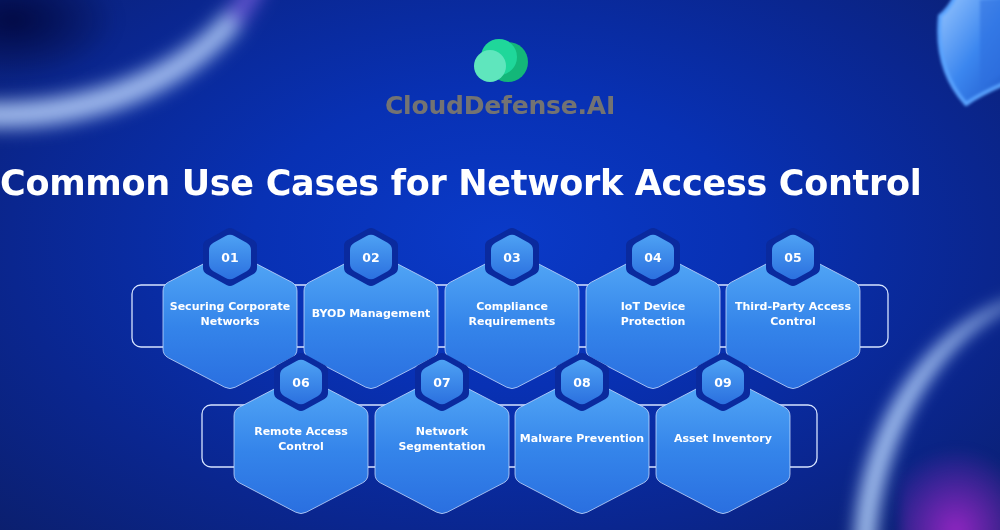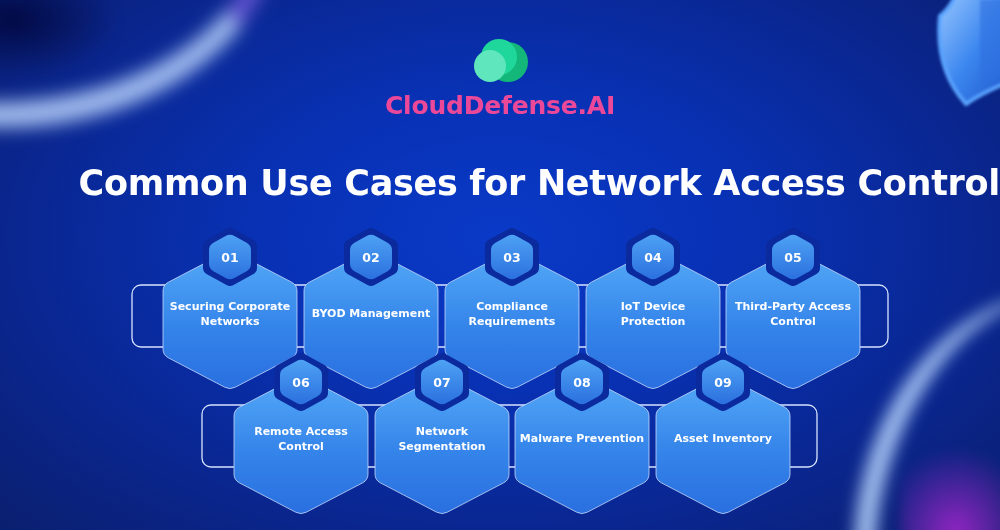--- a/index.html
+++ b/index.html
@@ -36,26 +36,26 @@
   }
   .shield {
     position: absolute; right: -18px; top: -14px; width: 100px; height: 120px;
     filter: blur(1.5px);
   }
   .logo {
     position: absolute; left: 0; right: 0; top: 38px; text-align: center;
   }
   .logo-mark { display: block; margin: 0 auto; width: 64px; height: 48px; }
   .logo-text {
-    margin-top: 5px; color: #ec4899; font-weight: bold; font-size: 25px;
+    margin-top: 5px; color: #737373; font-weight: bold; font-size: 25px;
     letter-spacing: -0.2px;
     font-family: "DejaVu Sans", sans-serif;
   }
   .title {
-    position: absolute; left: 0; right: 0; top: 163px; text-align: right;
+    position: absolute; left: 0; right: 0; top: 163px; text-align: left;
     color: #ffffff; font-weight: bold; font-size: 35px; letter-spacing: -0.3px;
     font-family: "DejaVu Sans", sans-serif;
   }
   svg.diagram { position: absolute; left: 0; top: 0; }
   .hex-label {
     font-family: "DejaVu Sans", sans-serif; font-weight: bold; font-size: 11px; fill: #ffffff;
   }
   .badge-label {
     font-family: "DejaVu Sans", sans-serif; font-weight: bold; font-size: 12.5px; fill: #ffffff;
   }

